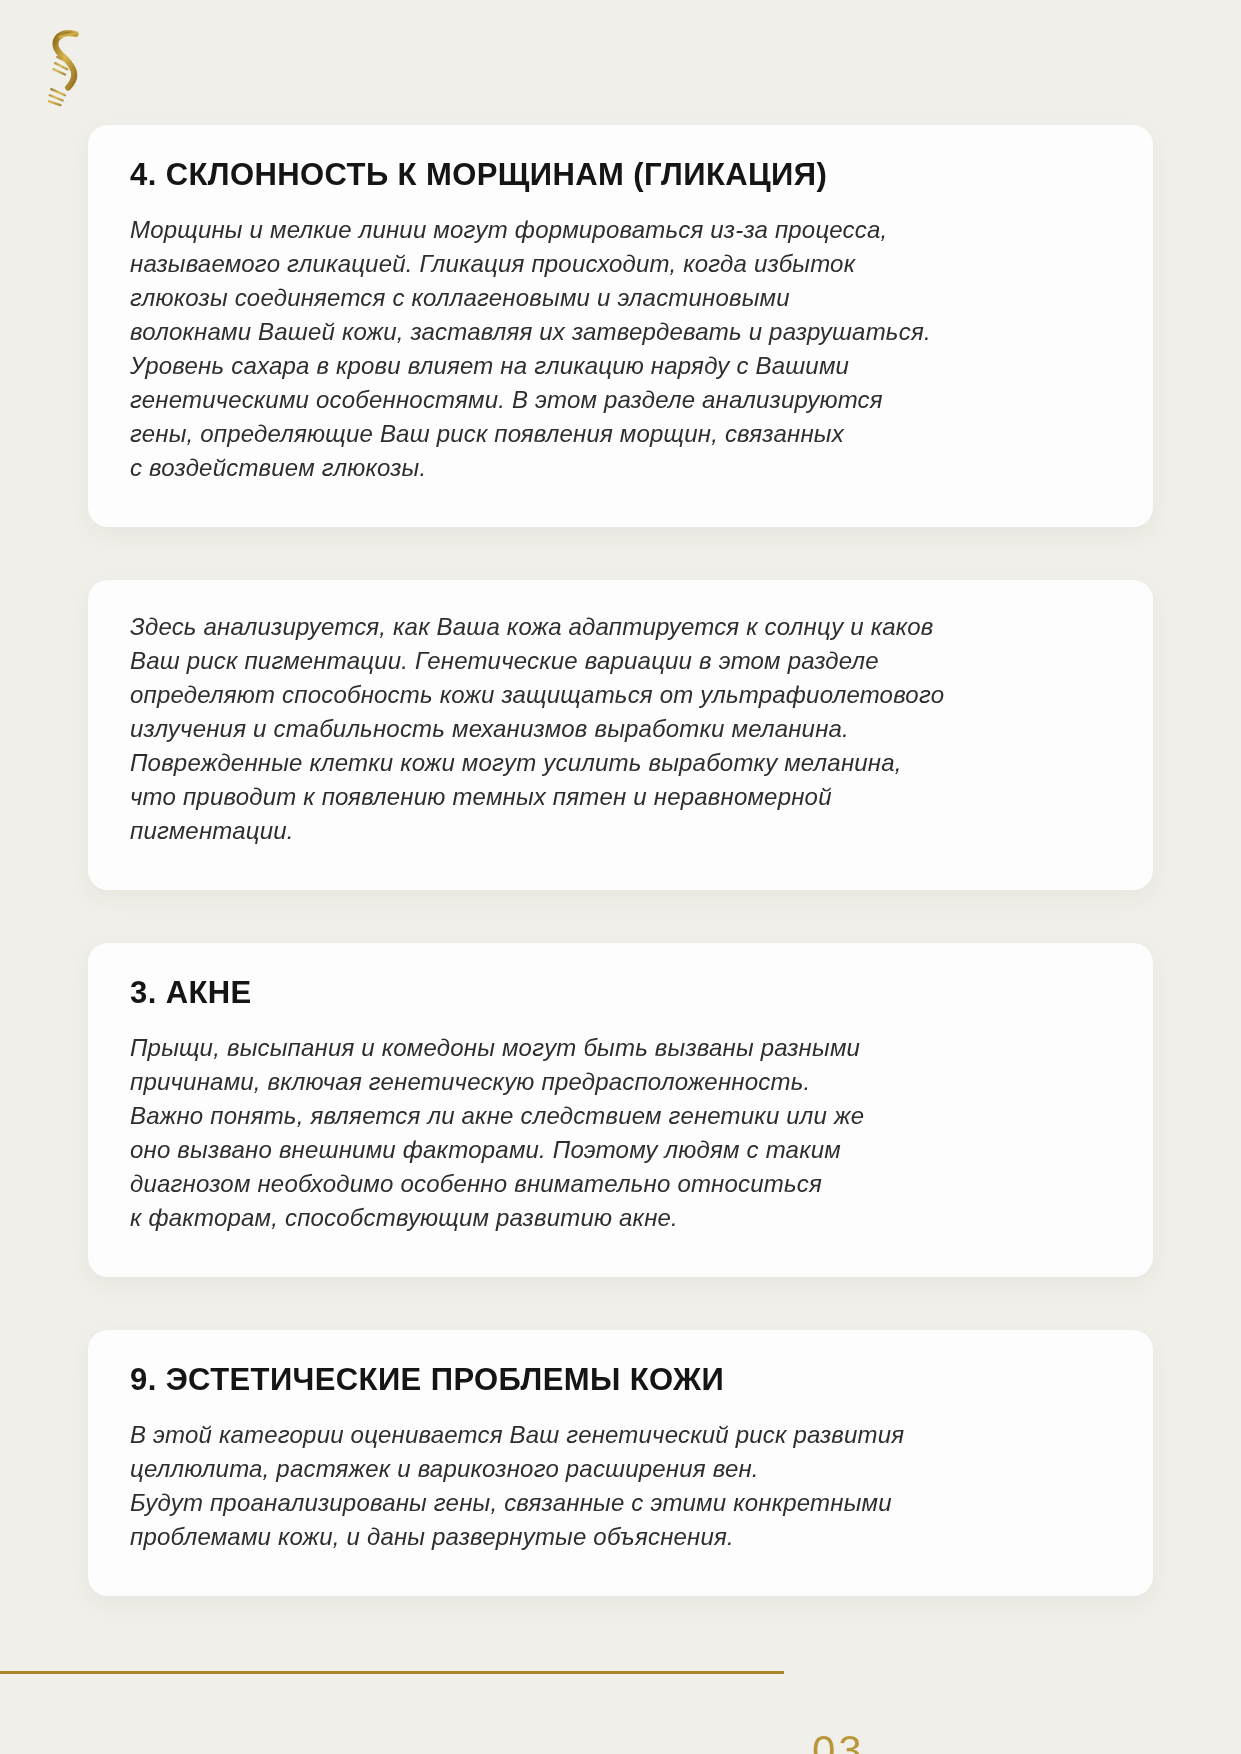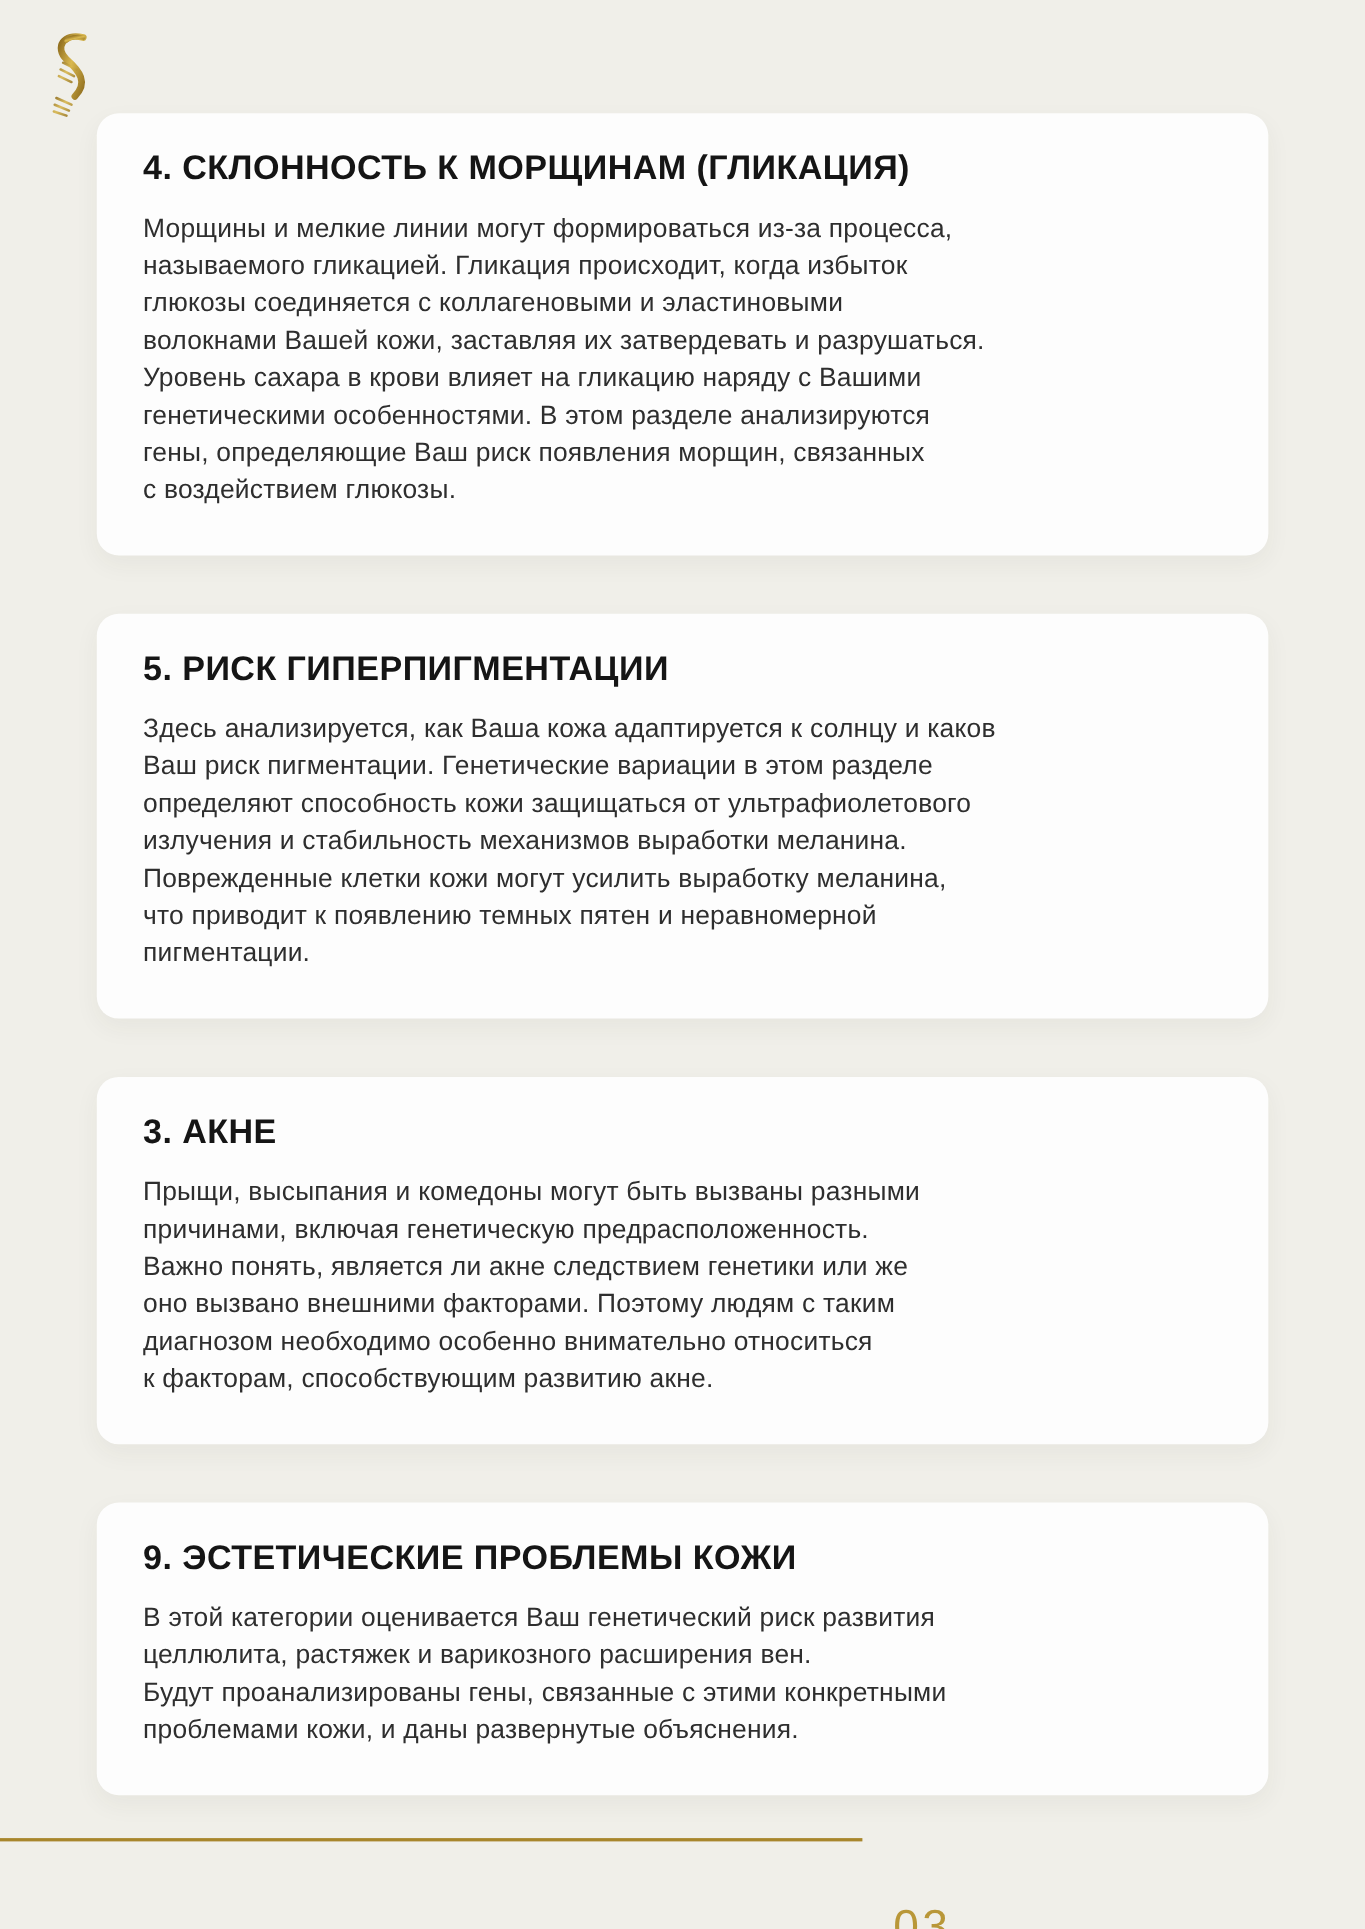--- a/index.html
+++ b/index.html
@@ -32,36 +32,38 @@
     left: 88px;
     width: 1065px;
   }
   .card {
     background: #fdfdfd;
     border-radius: 20px;
     box-shadow: 0 8px 22px rgba(60, 55, 40, 0.05);
     padding: 30px 45px 42px 42px;
     margin-bottom: 53px;
     box-sizing: border-box;
+    margin-top: 22px;
   }
   .card-title {
     margin: 0 0 18px 0;
     font-size: 31px;
     line-height: 40px;
     font-weight: 700;
     letter-spacing: 0.4px;
     color: #151515;
   }
   .card-body {
     margin: 0;
     font-size: 24px;
     line-height: 34px;
     letter-spacing: 0.2px;
     color: #2e2e2e;
     white-space: pre-line;
+    font-style: italic;
   }
   .footer-rule {
     position: absolute;
     left: 0;
     top: 1671px;
     width: 784px;
     height: 3px;
     background: #a8862c;
   }
   .page-number {
@@ -103,21 +105,20 @@
 называемого гликацией. Гликация происходит, когда избыток
 глюкозы соединяется с коллагеновыми и эластиновыми
 волокнами Вашей кожи, заставляя их затвердевать и разрушаться.
 Уровень сахара в крови влияет на гликацию наряду с Вашими
 генетическими особенностями. В этом разделе анализируются
 гены, определяющие Ваш риск появления морщин, связанных
 с воздействием глюкозы.</p>
     </section>
 
     <section class="card">
-      <h2 class="card-title">5. РИСК ГИПЕРПИГМЕНТАЦИИ</h2>
       <p class="card-body">Здесь анализируется, как Ваша кожа адаптируется к солнцу и каков
 Ваш риск пигментации. Генетические вариации в этом разделе
 определяют способность кожи защищаться от ультрафиолетового
 излучения и стабильность механизмов выработки меланина.
 Поврежденные клетки кожи могут усилить выработку меланина,
 что приводит к появлению темных пятен и неравномерной
 пигментации.</p>
     </section>
 
     <section class="card">

